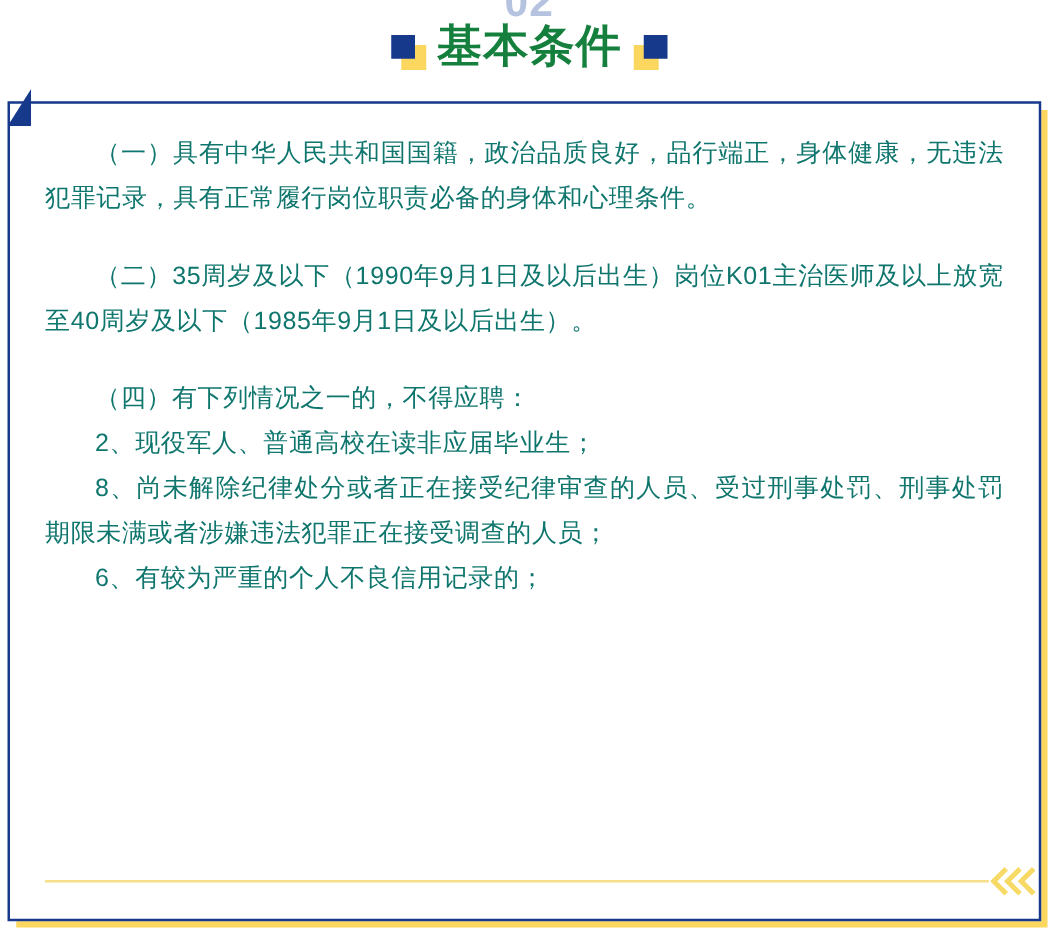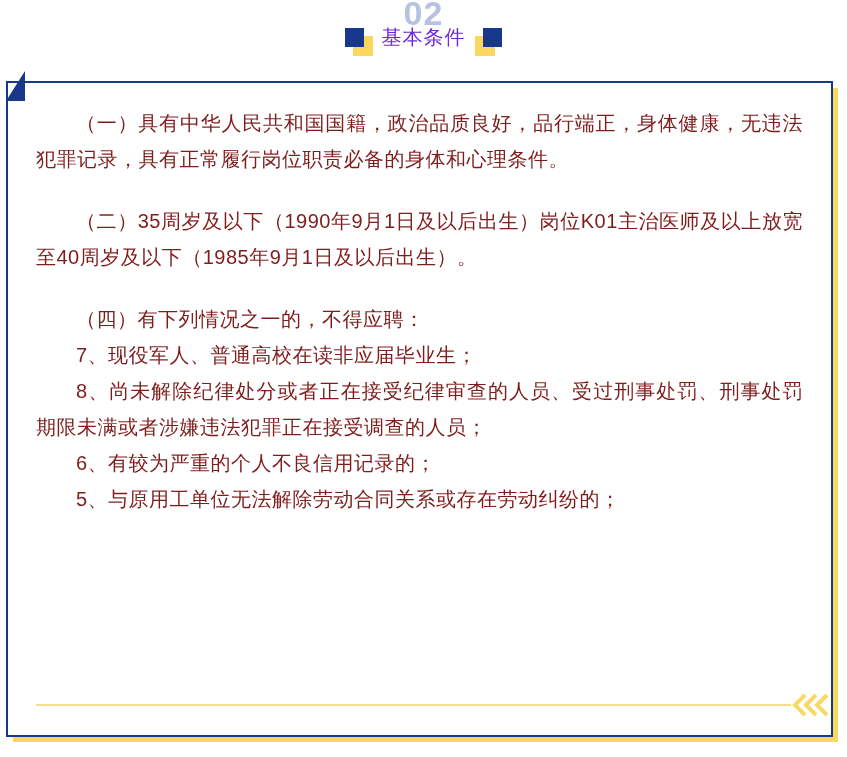--- a/index.html
+++ b/index.html
@@ -28,23 +28,23 @@
     transform: translateX(-50%);
     font-size: 34px;
     font-weight: bold;
     color: #b6c3e0;
     z-index: 0;
     letter-spacing: 1px;
   }
   .section-title {
     position: relative;
     z-index: 1;
-    font-size: 20px;
-    font-weight: normal;
-    color: #6d28d9;
+    font-size: 36px;
+    font-weight: bold;
+    color: #15803d;
     letter-spacing: 1px;
     margin-top: 10px;
   }
   .deco {
     position: relative;
     width: 20px; height: 20px;
     margin-top: 12px;
   }
   .deco .sq-yellow {
     position: absolute;
@@ -79,21 +79,21 @@
     width: 19px; height: 30px;
     background: #16398c;
     clip-path: polygon(0 100%, 100% 0, 100% 100%);
   }
   .card-body {
     padding: 22px 28px 0 28px;
   }
   .para, .list-item {
     font-size: 20px;
     line-height: 36px;
-    color: #7f1d1d;
+    color: #0f766e;
     text-align: justify;
     text-indent: 2em;
     letter-spacing: 0.5px;
   }
   .para { margin-bottom: 26px; }
   .para.no-gap { margin-bottom: 0; margin-top: 10px; }
   .list-item { margin: 0; }
 
   
   .bottom-divider {
@@ -128,24 +128,23 @@
 </div>
 
 <div class="card">
   <div class="corner-fold"></div>
 
   <div class="card-body">
     <p class="para">（一）具有中华人民共和国国籍，政治品质良好，品行端正，身体健康，无违法犯罪记录，具有正常履行岗位职责必备的身体和心理条件。</p>
     <p class="para">（二）35周岁及以下（1990年9月1日及以后出生）岗位K01主治医师及以上放宽至40周岁及以下（1985年9月1日及以后出生）。</p>
     <p class="para no-gap">（四）有下列情况之一的，不得应聘：</p>
 
-    <p class="list-item">7、现役军人、普通高校在读非应届毕业生；</p>
+    <p class="list-item">2、现役军人、普通高校在读非应届毕业生；</p>
     <p class="list-item">8、尚未解除纪律处分或者正在接受纪律审查的人员、受过刑事处罚、刑事处罚期限未满或者涉嫌违法犯罪正在接受调查的人员；</p>
     <p class="list-item">6、有较为严重的个人不良信用记录的；</p>
-    <p class="list-item">5、与原用工单位无法解除劳动合同关系或存在劳动纠纷的；</p>
   </div>
 
   <div class="bottom-divider">
     <div class="divider-line"></div>
     <svg class="chevrons" width="40" height="24" viewBox="0 0 40 24" fill="none" xmlns="http://www.w3.org/2000/svg">
       <polyline points="14,2 4,12 14,22" stroke="#f7d966" stroke-width="4" fill="none"></polyline>
       <polyline points="25,2 15,12 25,22" stroke="#f7d966" stroke-width="4" fill="none"></polyline>
       <polyline points="36,2 26,12 36,22" stroke="#f7d966" stroke-width="4" fill="none"></polyline>
     </svg>
   </div>

